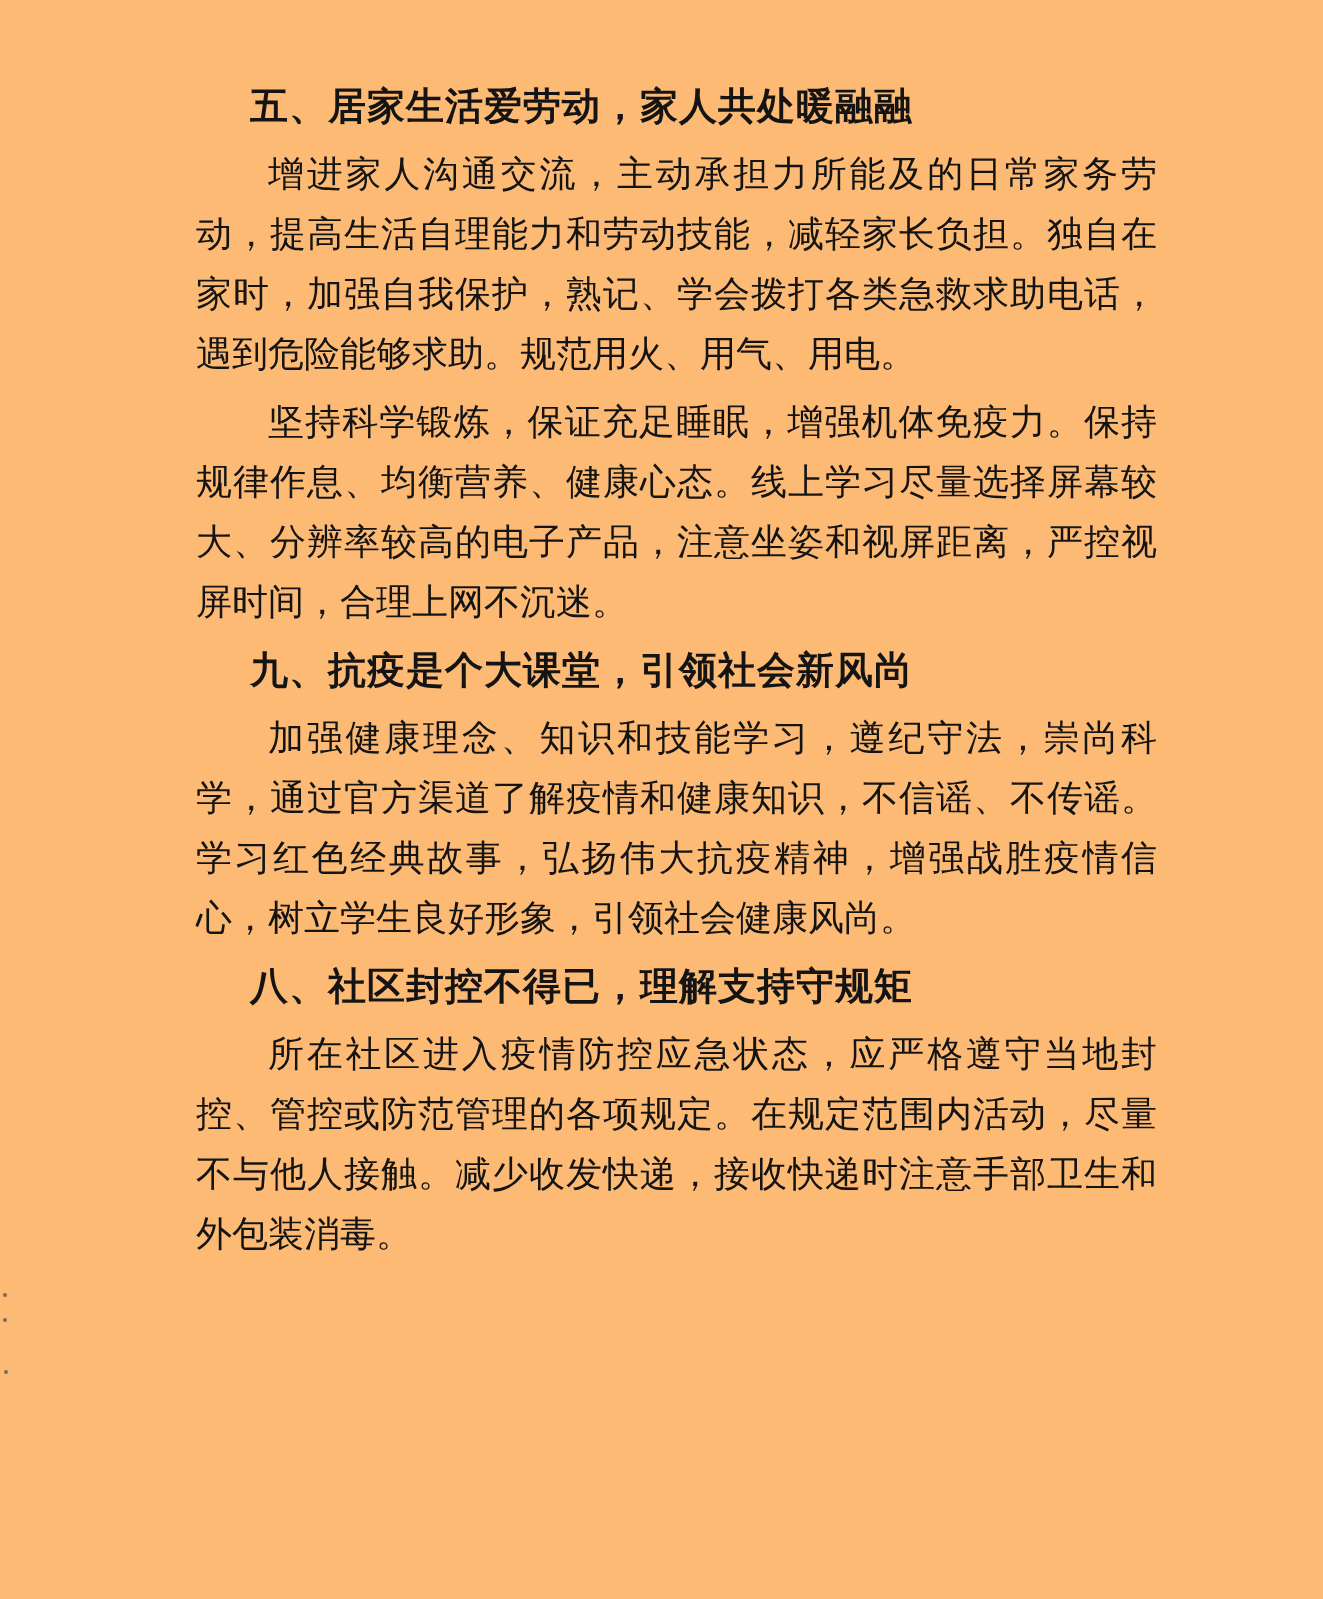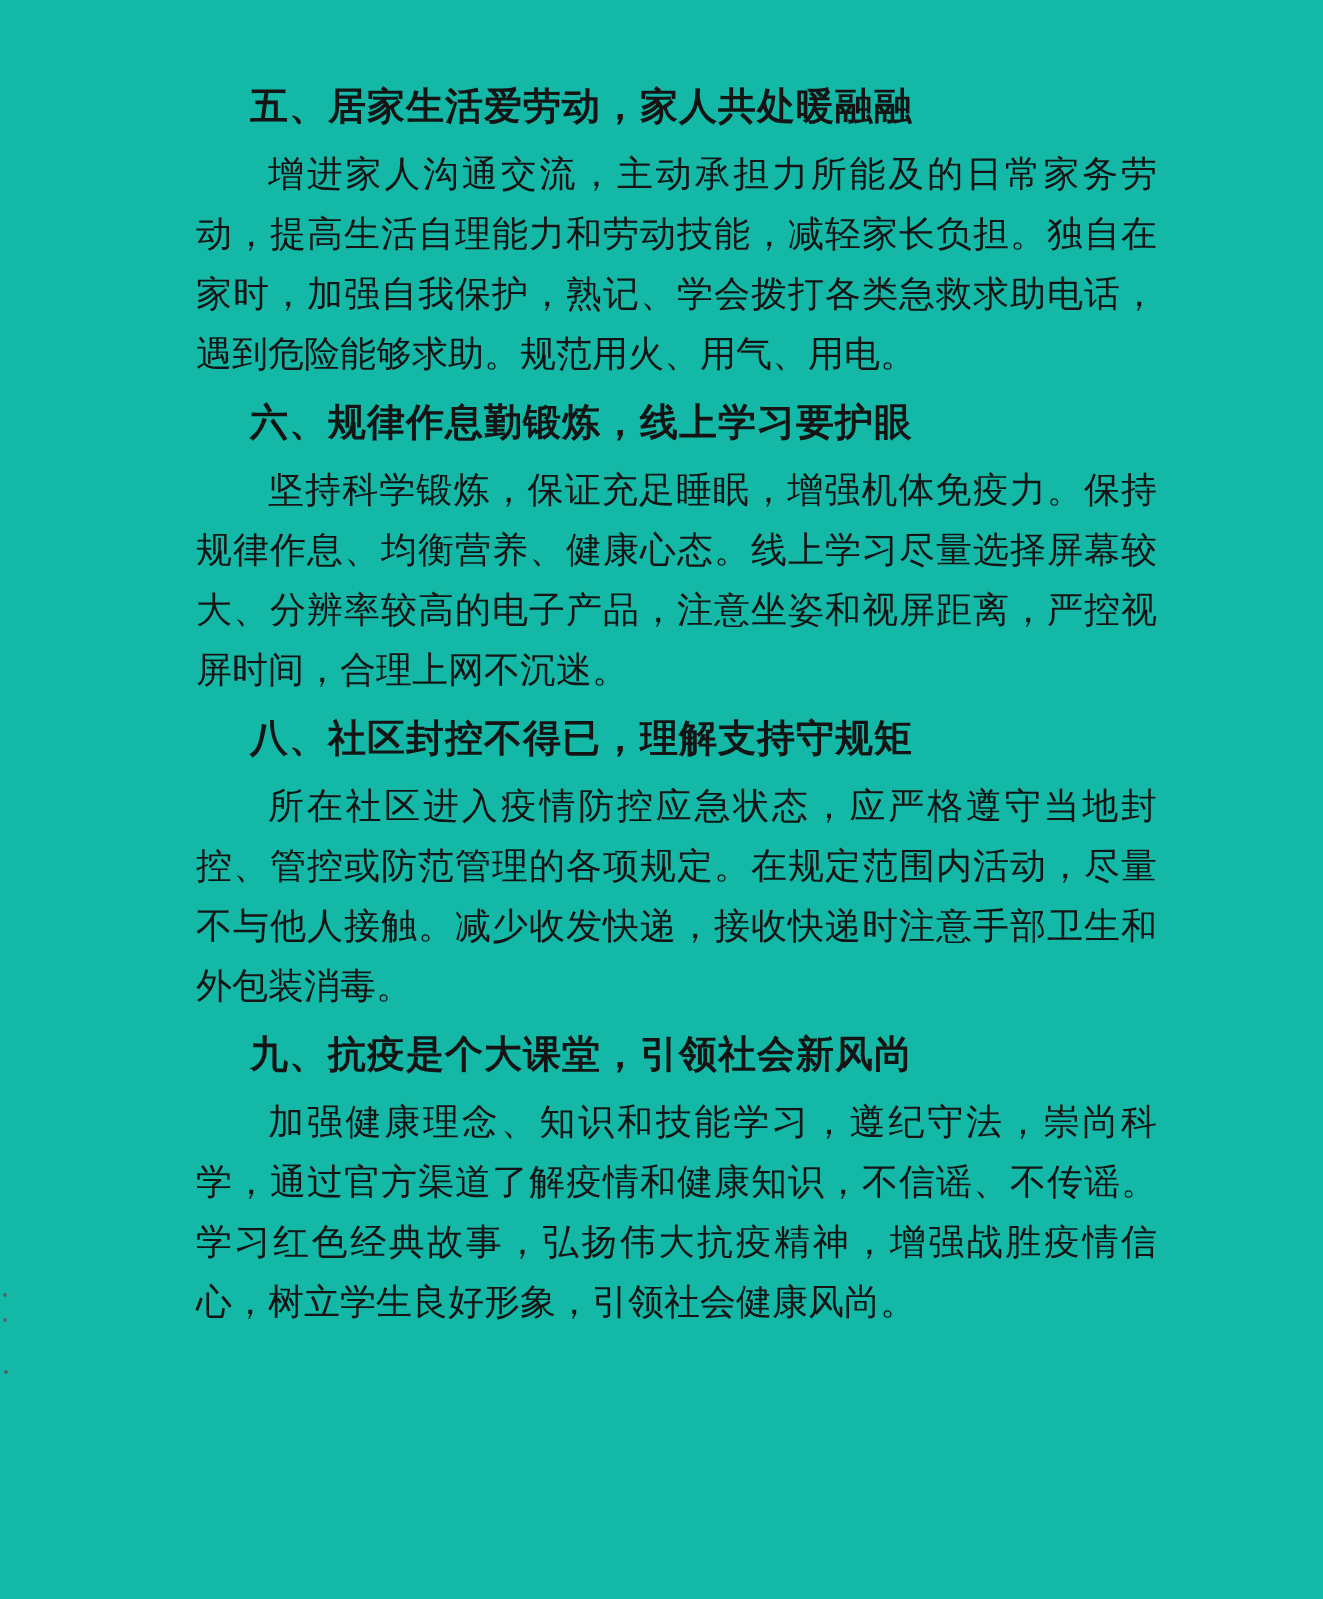--- a/index.html
+++ b/index.html
@@ -4,21 +4,21 @@
 <style>
   html, body {
     margin: 0;
     padding: 0;
     background: #ffffff;
   }
   .page {
     position: relative;
     width: 1323px;
     height: 1599px;
-    background: #14b8a6;
+    background: #fdba74;
     color: #141414;
     box-sizing: border-box;
     padding: 76px 158px 0 188px;
     overflow: hidden;
   }
   .doc-section { margin: 0; }
   .section-heading {
     font-family: "Liberation Sans", "DejaVu Sans", sans-serif;
     font-weight: bold;
     font-size: 38px;
@@ -53,34 +53,33 @@
 <body>
 
 <div class="page">
 
   <section class="doc-section">
     <h2 class="section-heading">五、居家生活爱劳动，家人共处暖融融</h2>
     <p class="section-body">增进家人沟通交流，主动承担力所能及的日常家务劳动，提高生活自理能力和劳动技能，减轻家长负担。独自在家时，加强自我保护，熟记、学会拨打各类急救求助电话，遇到危险能够求助。规范用火、用气、用电。</p>
   </section>
 
   <section class="doc-section">
-    <h2 class="section-heading">六、规律作息勤锻炼，线上学习要护眼</h2>
     <p class="section-body">坚持科学锻炼，保证充足睡眠，增强机体免疫力。保持规律作息、均衡营养、健康心态。线上学习尽量选择屏幕较大、分辨率较高的电子产品，注意坐姿和视屏距离，严控视屏时间，合理上网不沉迷。</p>
   </section>
 
   <section class="doc-section">
   </section>
 
   <section class="doc-section">
-    <h2 class="section-heading">八、社区封控不得已，理解支持守规矩</h2>
-    <p class="section-body">所在社区进入疫情防控应急状态，应严格遵守当地封控、管控或防范管理的各项规定。在规定范围内活动，尽量不与他人接触。减少收发快递，接收快递时注意手部卫生和外包装消毒。</p>
+    <h2 class="section-heading">九、抗疫是个大课堂，引领社会新风尚</h2>
+    <p class="section-body">加强健康理念、知识和技能学习，遵纪守法，崇尚科学，通过官方渠道了解疫情和健康知识，不信谣、不传谣。学习红色经典故事，弘扬伟大抗疫精神，增强战胜疫情信心，树立学生良好形象，引领社会健康风尚。</p>
   </section>
 
   <section class="doc-section">
-    <h2 class="section-heading">九、抗疫是个大课堂，引领社会新风尚</h2>
-    <p class="section-body">加强健康理念、知识和技能学习，遵纪守法，崇尚科学，通过官方渠道了解疫情和健康知识，不信谣、不传谣。学习红色经典故事，弘扬伟大抗疫精神，增强战胜疫情信心，树立学生良好形象，引领社会健康风尚。</p>
+    <h2 class="section-heading">八、社区封控不得已，理解支持守规矩</h2>
+    <p class="section-body">所在社区进入疫情防控应急状态，应严格遵守当地封控、管控或防范管理的各项规定。在规定范围内活动，尽量不与他人接触。减少收发快递，接收快递时注意手部卫生和外包装消毒。</p>
   </section>
 
   <div class="speck speck-1"></div>
   <div class="speck speck-2"></div>
   <div class="speck speck-3"></div>
 
 </div>
 
 </body></html>

